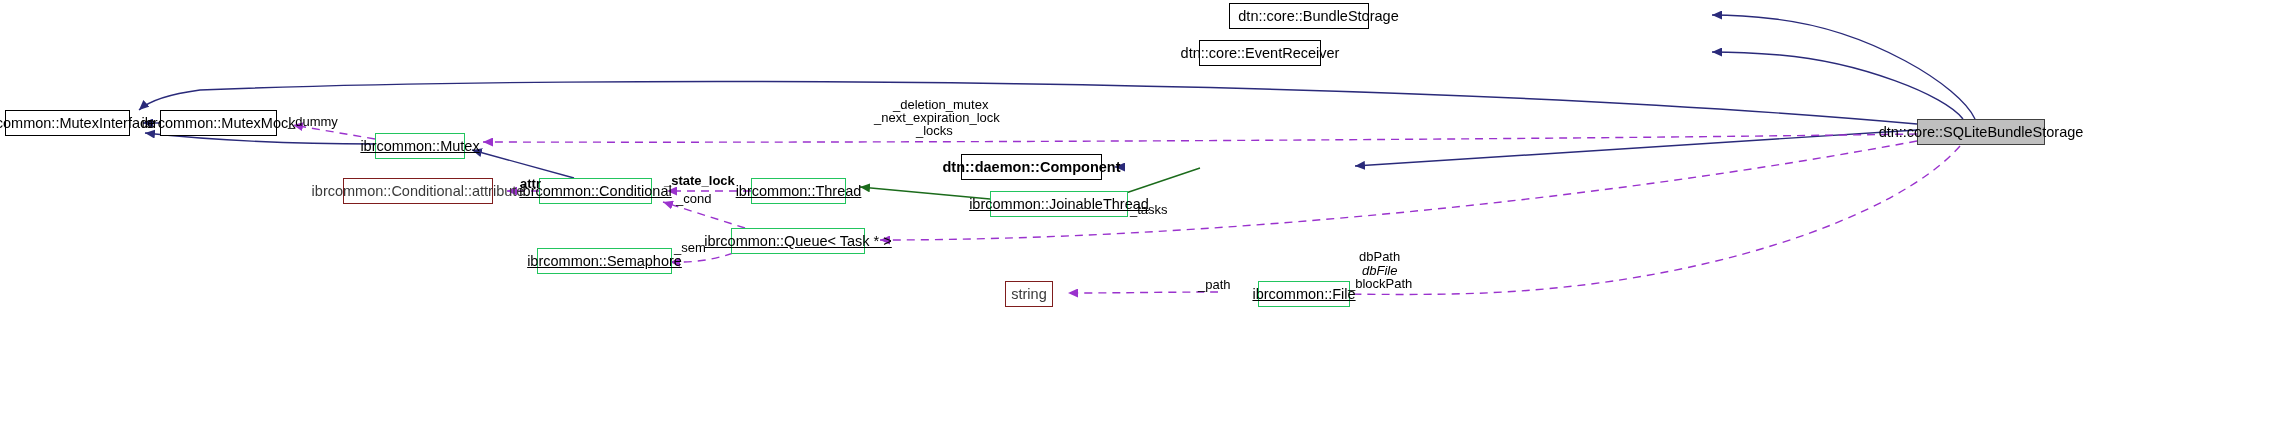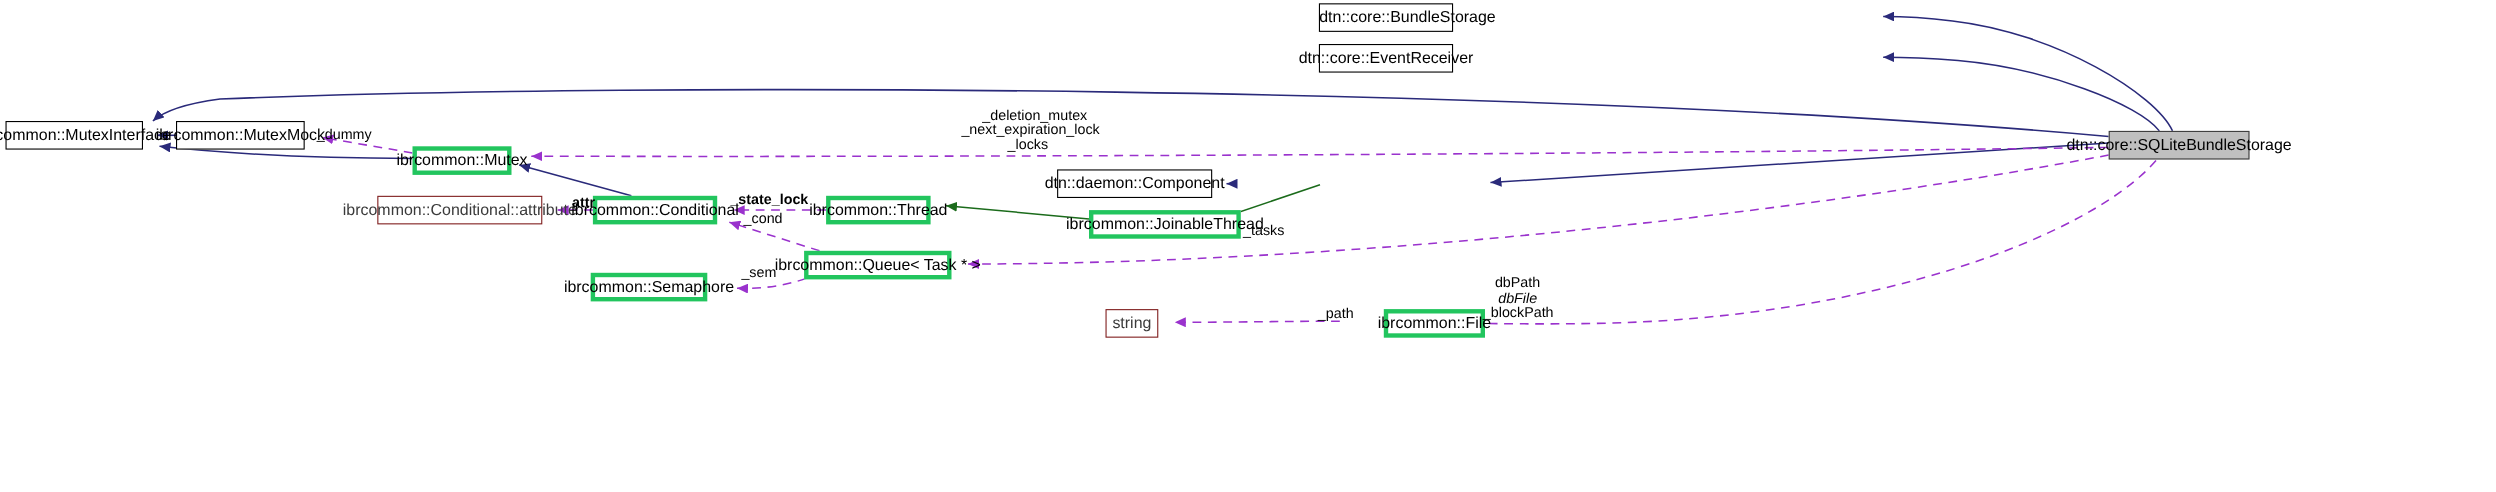--- a/index.html
+++ b/index.html
@@ -41,21 +41,22 @@
   }
   .node.focus {
     background: #bfbfbf;
     border: 1px solid #404040;
   }
   .node.faded {
     border: 1px solid #7f1d1d;
     color: #3a3a3a;
   }
   .node.thick {
-    border: 4px solid #22c55e;
+    border: 1px solid #22c55e;
+    text-decoration: underline;
   }
   .elabel {
     position: absolute;
     font-size: 13px;
     line-height: 14px;
     color: #000000;
     white-space: nowrap;
     z-index: 6;
     background: transparent;
   }
@@ -141,42 +142,42 @@
   </div>
 
   <div class="node thick" style="left:751px; top:178px; width:95px;">
     <span>ibrcommon::Thread</span>
   </div>
 
   <div class="node thick" style="left:990px; top:191px; width:138px;">
     <span>ibrcommon::JoinableThread</span>
   </div>
 
-  <div class="node" style="left:961px; top:154px; width:141px;">
+  <div class="node" style="left:961px; top:154px; width:141px;font-weight:bold;">
     <span>dtn::daemon::Component</span>
   </div>
 
 
   <div class="node thick" style="left:731px; top:228px; width:134px;">
     <span>ibrcommon::Queue&lt; Task * &gt;</span>
   </div>
 
-  <div class="node thick" style="left:537px; top:248px; width:106px;">
+  <div class="node thick" style="left:537px; top:248px; width:135px;">
     <span>ibrcommon::Semaphore</span>
   </div>
 
   <div class="node faded" style="left:1005px; top:281px; width:48px;">
     <span>string</span>
   </div>
 
   <div class="node thick" style="left:1218px; top:281px; width:92px;margin-left:40px;">
     <span>ibrcommon::File</span>
   </div>
 
-  <div class="node" style="left:1199px; top:3px; width:122px;padding-left:48px;">
+  <div class="node" style="left:1229px; top:3px; width:140px;padding-left:48px;">
     <span>dtn::core::BundleStorage</span>
   </div>
 
   <div class="node" style="left:1199px; top:40px; width:122px;">
     <span>dtn::core::EventReceiver</span>
   </div>
 
   <div class="node focus" style="left:1917px; top:119px; width:128px;">
     <span>dtn::core::SQLiteBundleStorage</span>
   </div>

